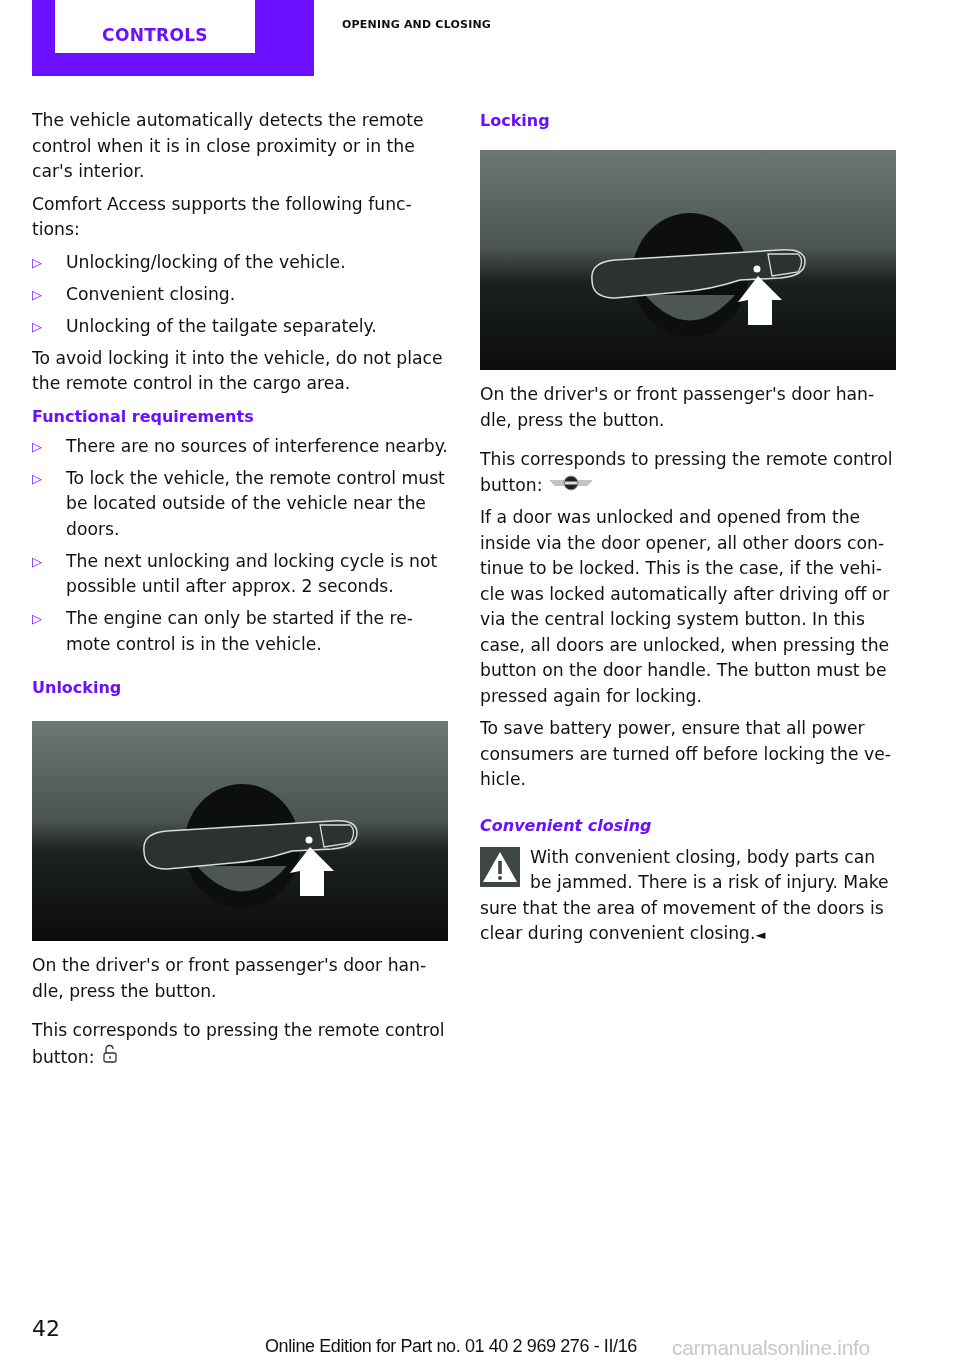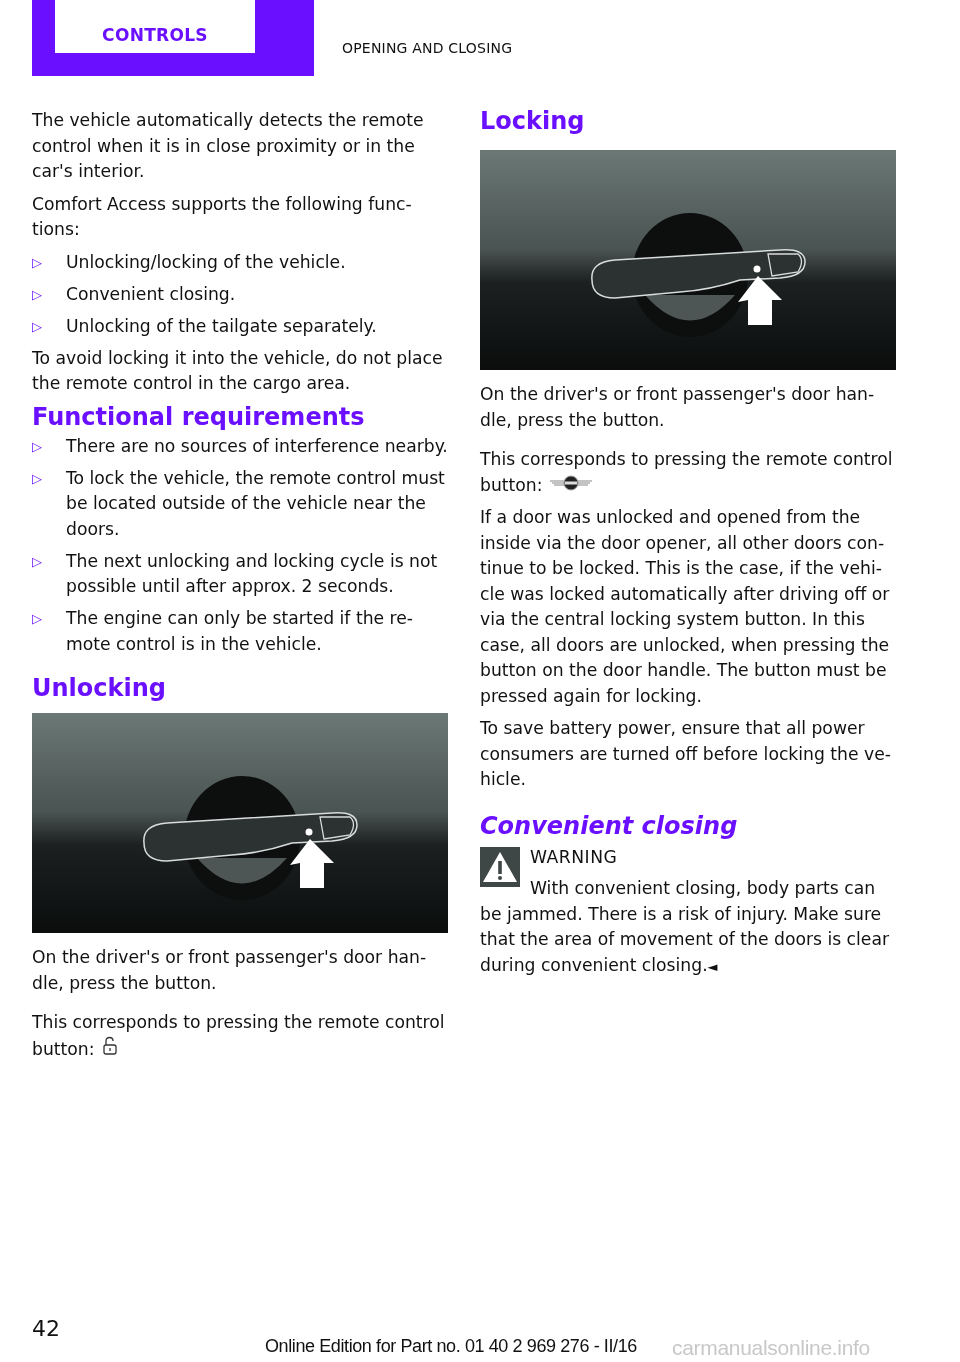--- a/index.html
+++ b/index.html
@@ -2,27 +2,27 @@
 <html><head>
 <meta charset="utf-8">
 <style>
   html, body { margin: 0; padding: 0; background: #ffffff; }
   body { width: 960px; height: 1362px; position: relative; overflow: hidden;
          font-family: "DejaVu Sans", sans-serif; color: #111; }
   .tab { position: absolute; left: 32px; top: 0; width: 282px; height: 76px; background: #6a0fff; }
   .tab-inner { position: absolute; left: 23px; top: 0; width: 200px; height: 53px; background: #fff;
                display: flex; align-items: flex-end; justify-content: center; padding-bottom: 8px; box-sizing: border-box; }
   .tab-label { color: #6a0fff; font-weight: bold; font-size: 17px; letter-spacing: 0.3px; }
-  .section-title { position: absolute; left: 342px; top: 40px; font-weight: normal; font-size: 14px; letter-spacing: 0.2px; color: #111; }
+  .section-title { position: absolute; left: 342px; top: 18px; font-weight: bold; font-size: 11px; letter-spacing: 0.2px; color: #111; }
 
   .col { position: absolute; top: 108px; width: 416px; font-size: 17.2px; line-height: 25.5px; }
   .col.left { left: 32px; }
   .col.right { left: 480px; }
   p { margin: 0 0 7px 0; }
-  h2 { margin: 0; color: #6a0fff; font-size: 24px; font-weight: bold; line-height: 26px; }
+  h2 { margin: 0; color: #6a0fff; font-size: 16px; font-weight: bold; line-height: 26px; }
   ul.bul { list-style: none; margin: 0; padding: 0; }
   ul.bul li { position: relative; padding-left: 34px; margin-bottom: 6.5px; }
   ul.bul li .arr { position: absolute; left: 0; top: 0; color: #6a0fff; font-size: 13px; }
   .img { width: 416px; height: 220px; position: relative; overflow: hidden; }
   .inline-icon { display: inline-block; vertical-align: middle; }
   .warn { position: relative; }
   .warn-icon { float: left; width: 40px; height: 40px; margin: 2px 10px 2px 0; }
   .footer-page { position: absolute; left: 32px; top: 1316px; font-weight: normal; font-size: 22px; }
   .footer-edition { position: absolute; left: 265px; top: 1336px; font-size: 18px; color: #111; font-family: "Liberation Sans Narrow", "Liberation Sans", sans-serif; letter-spacing: -0.4px; }
   .watermark { position: absolute; left: 672px; top: 1336px; font-size: 21px; color: #c8c8c8; font-family: "Liberation Sans", sans-serif; letter-spacing: -0.3px; }
@@ -49,21 +49,21 @@
   <p>To avoid locking it into the vehicle, do not place the remote control in the cargo area.</p>
 
   <h2 style="margin-bottom:4px;">Functional requirements</h2>
   <ul class="bul">
     <li><span class="arr">▷</span><span>There are no sources of interference nearby.</span></li>
     <li><span class="arr">▷</span><span>To lock the vehicle, the remote control must be located outside of the vehicle near the doors.</span></li>
     <li><span class="arr">▷</span><span>The next unlocking and locking cycle is not possible until after approx. 2 seconds.</span></li>
     <li><span class="arr">▷</span><span>The engine can only be started if the re­mote control is in the vehicle.</span></li>
   </ul>
 
-  <h2 style="margin-top:18px; margin-bottom:12px;">Unlocking</h2>
+  <h2 style="margin-top:18px; margin-bottom:20px;">Unlocking</h2>
   <div class="img">
     <svg width="416" height="220" viewBox="0 0 416 220">
       <defs>
         <linearGradient id="bgA" x1="0" y1="0" x2="0" y2="1">
           <stop offset="0" stop-color="#6b7875"></stop>
           <stop offset="0.45" stop-color="#4a5452"></stop>
           <stop offset="0.6" stop-color="#1c2020"></stop>
           <stop offset="1" stop-color="#0b0d0d"></stop>
         </linearGradient>
       </defs>
@@ -126,21 +126,20 @@
   <h2 style="margin-top:20px; margin-bottom:6px;font-style:italic;">Convenient closing</h2>
   <div class="warn">
     <span class="warn-icon">
       <svg width="40" height="40" viewBox="0 0 40 40">
         <rect width="40" height="40" fill="#3f4746"></rect>
         <polygon points="20,5 37,35 3,35" fill="#ffffff"></polygon>
         <rect x="18.2" y="14" width="3.6" height="13" fill="#3f4746"></rect>
         <circle cx="20" cy="31" r="2" fill="#3f4746"></circle>
       </svg>
     </span>
-    <div style="letter-spacing:0.5px;">WARNING</div>
     <div style="margin-top:6px;">
       <span>With convenient closing, body parts can be jammed. There is a risk of injury. Make sure that the area of movement of the doors is clear during convenient closing.</span><span style="font-size:13px;">◄</span>
     </div>
   </div>
 </div>
 
 <div class="footer-page">42</div>
 <div class="footer-edition">Online Edition for Part no. 01 40 2 969 276 - II/16</div>
 <div class="watermark">carmanualsonline.info</div>
 

